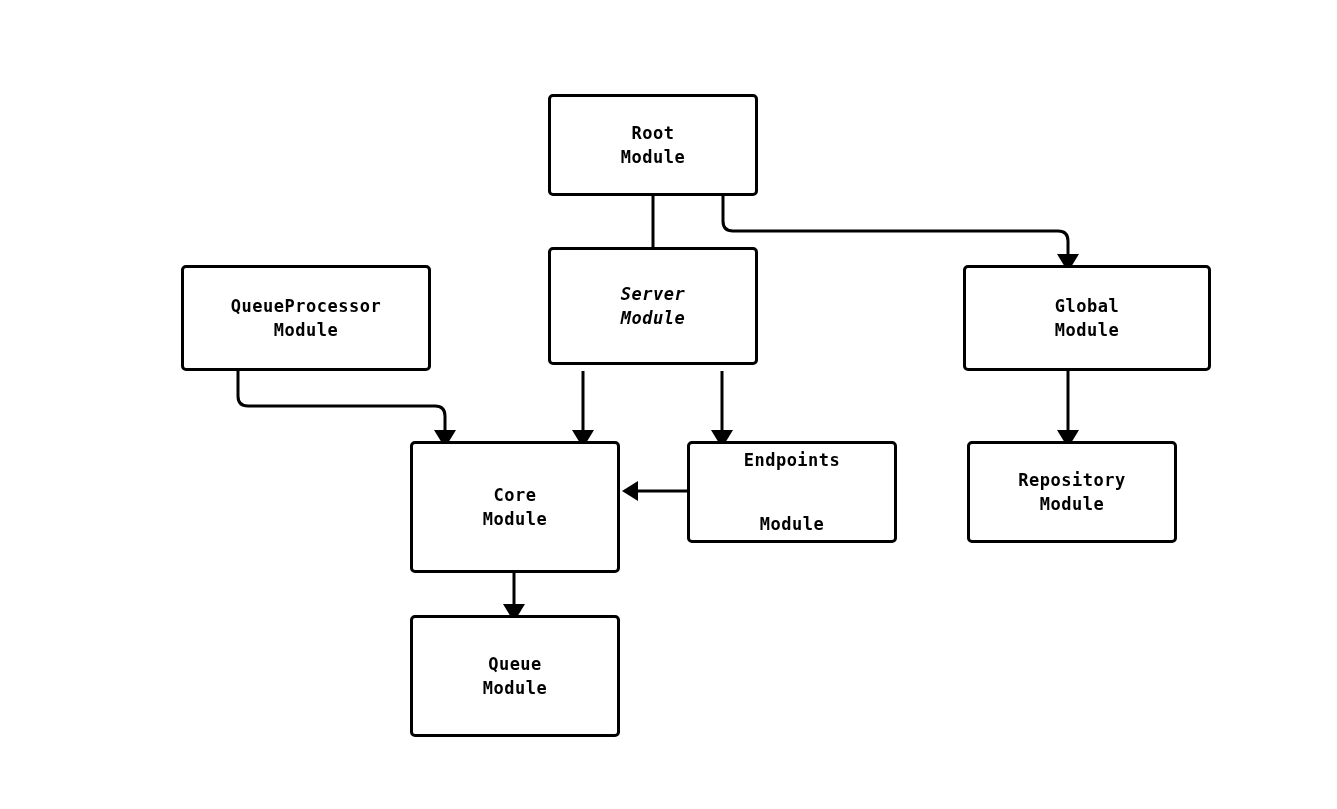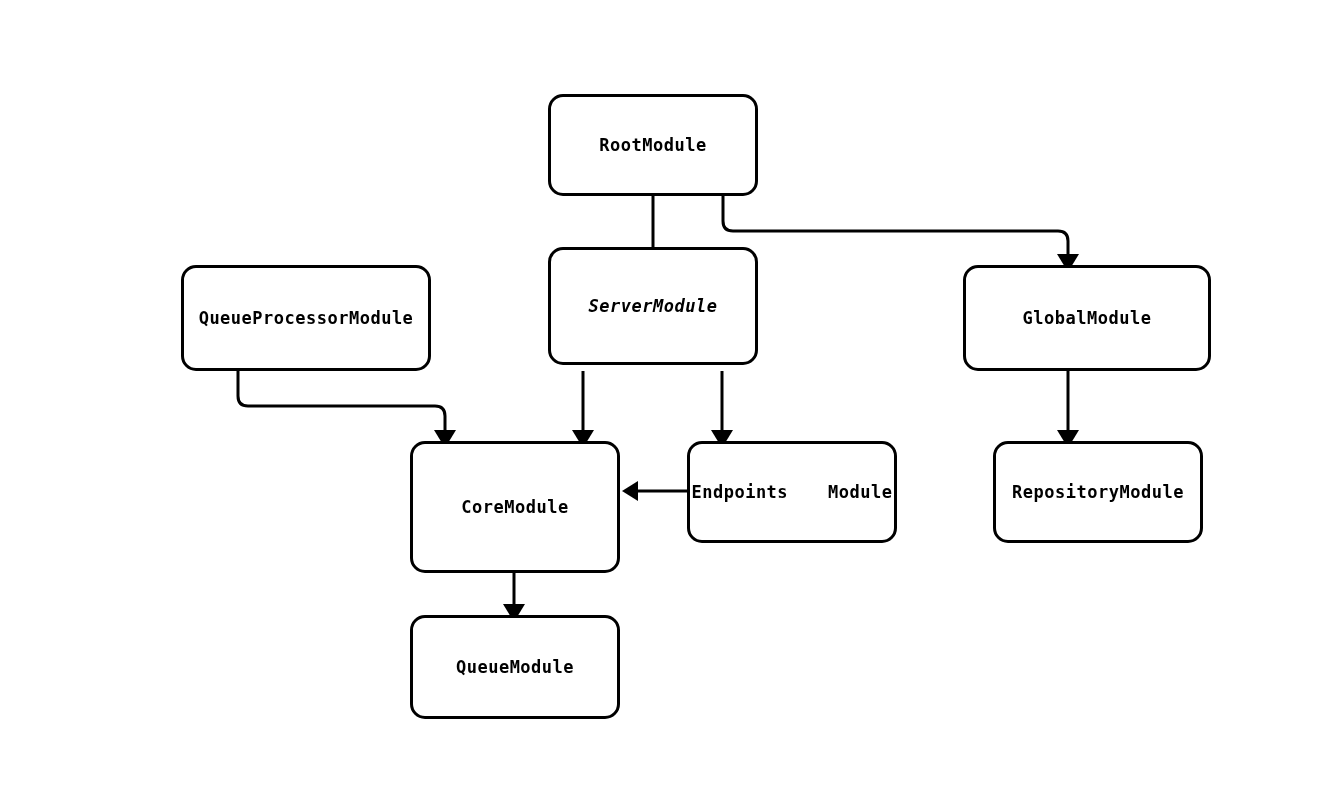--- a/index.html
+++ b/index.html
@@ -21,23 +21,23 @@
     left: 0;
     width: 1337px;
     height: 809px;
     display: block;
   }
   .node-box {
     position: absolute;
     box-sizing: border-box;
     background: #ffffff;
     border: 3px solid #000000;
-    border-radius: 15px;
+    border-radius: 5px;
     display: flex;
-    flex-direction: row;
+    flex-direction: column;
     align-items: center;
     justify-content: center;
     line-height: 1.42;
   }
   .node-label {
     font-family: "DejaVu Sans Mono", "Liberation Mono", monospace;
     font-size: 17px;
     font-weight: 700;
     color: #000000;
     letter-spacing: 0.5px;
@@ -91,23 +91,23 @@
         <div class="node-label">Module</div>
       </div>
       <div class="node-box" style="left: 410px; top: 441px; width: 210px; height: 132px; border-color: rgb(0, 0, 0);">
         <div class="node-label">Core</div>
         <div class="node-label">Module</div>
       </div>
       <div class="node-box" style="left: 687px; top: 441px; width: 210px; height: 102px; border-color: rgb(0, 0, 0); gap: 40px;">
         <div class="node-label">Endpoints</div>
         <div class="node-label">Module</div>
       </div>
-      <div class="node-box" style="left: 993px; top: 441px; width: 210px; height: 102px; border-color: rgb(0, 0, 0);">
+      <div class="node-box" style="left: 967px; top: 441px; width: 210px; height: 102px; border-color: rgb(0, 0, 0);">
         <div class="node-label">Repository</div>
         <div class="node-label">Module</div>
       </div>
-      <div class="node-box" style="left: 410px; top: 615px; width: 210px; height: 104px; border-color: rgb(0, 0, 0);">
+      <div class="node-box" style="left: 410px; top: 615px; width: 210px; height: 122px; border-color: rgb(0, 0, 0);">
         <div class="node-label">Queue</div>
         <div class="node-label">Module</div>
       </div>
     </div>
 
 </div>
 
 </body></html>

